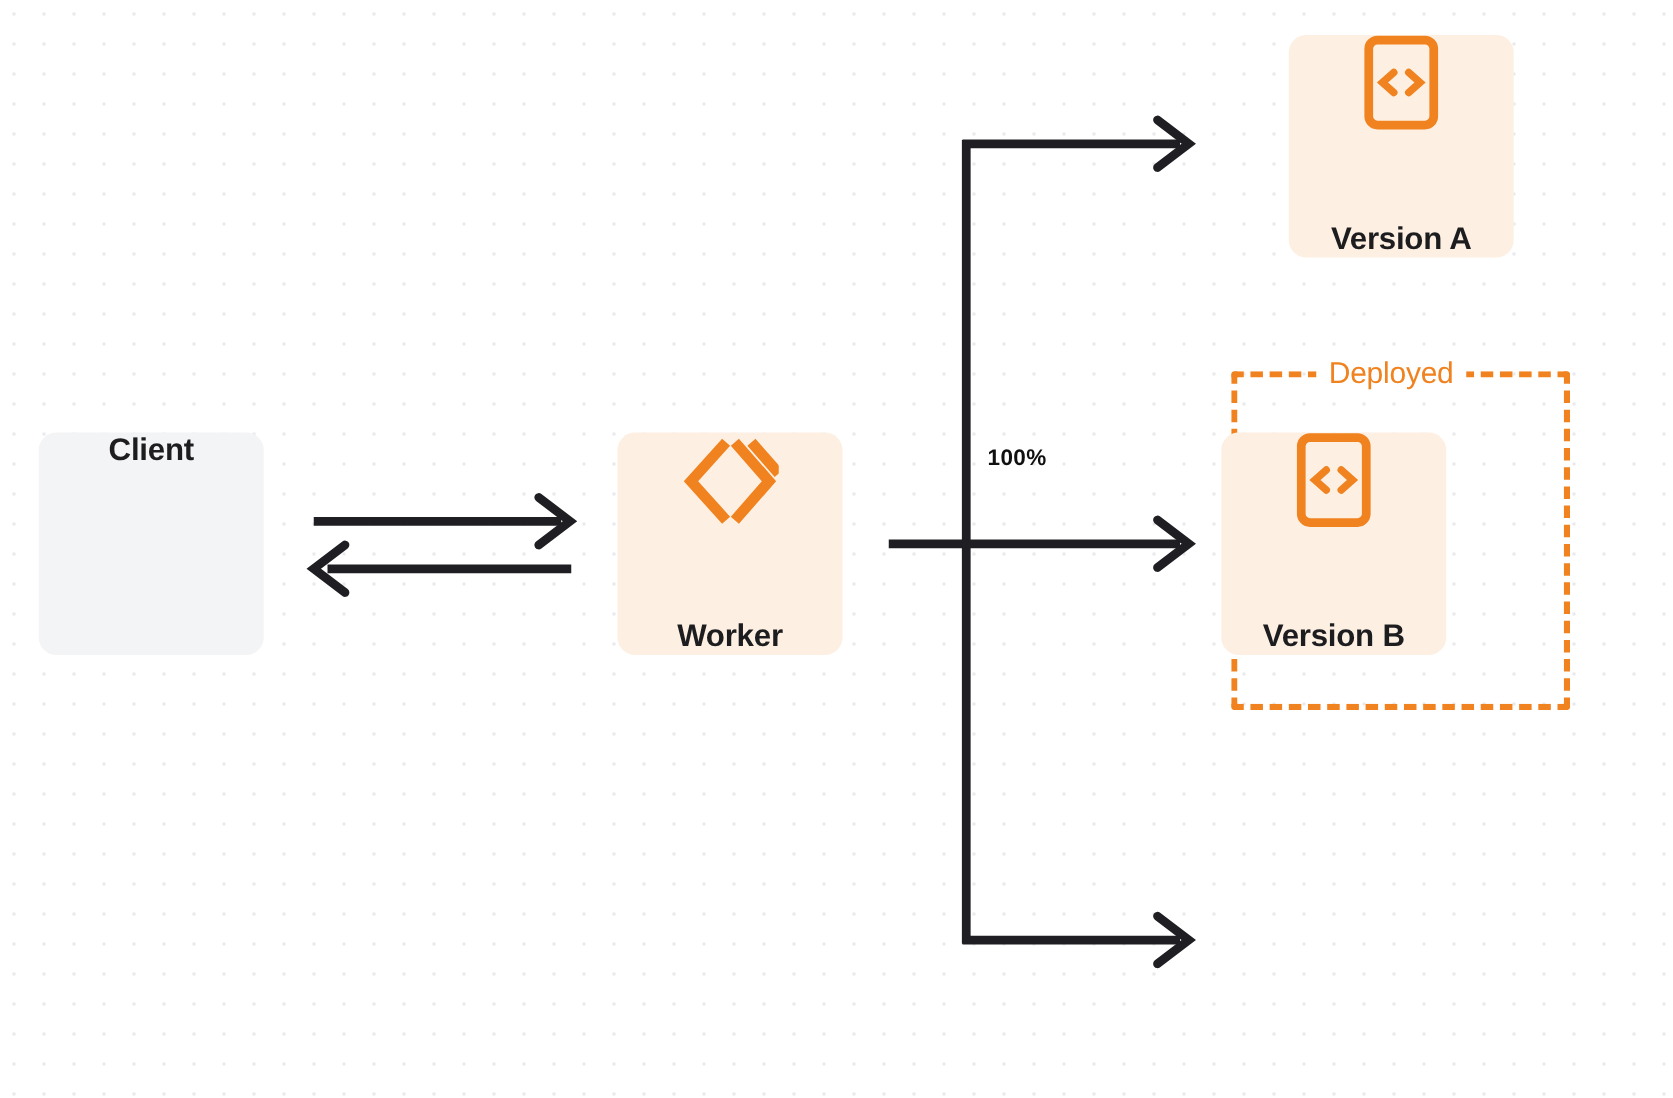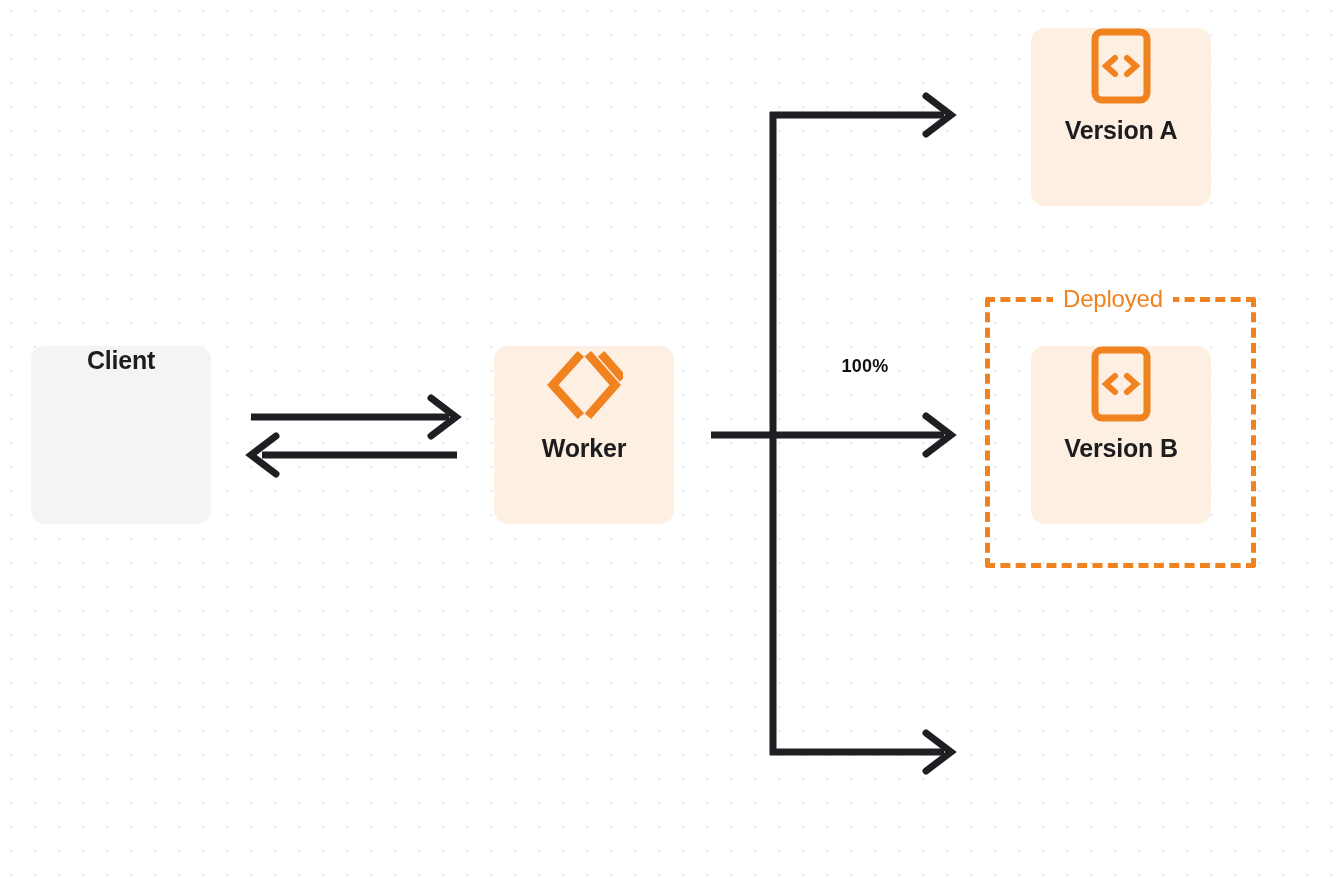--- a/index.html
+++ b/index.html
@@ -25,21 +25,21 @@
     background-position: 10px 10px;
   }
 
   
   .node {
     position: absolute;
     box-sizing: border-box;
     display: flex;
     flex-direction: column;
     align-items: center;
-    justify-content: flex-start;
+    justify-content: space-between;
     border-radius: 14px;
   }
 
   
   .client-node {
     left: 31px;
     top: 346px;
     width: 180px;
     height: 178px;
     background: #f3f4f6;
@@ -72,21 +72,21 @@
     letter-spacing: -0.2px;
   }
 
   
   .version-node {
     width: 180px;
     height: 178px;
     background: #fdf0e3;
   }
   .version-a { left: 1031px; top: 28px; }
-  .version-b { left: 1031px; top: 346px; }
+  .version-b { left: 977px; top: 346px; }
   .version-c { left: 1031px; top: 664px; }
 
   .code-icon {
     width: 60px;
     height: 76px;
     display: block;
     margin-bottom: 12px;
   }
   .version-label {
     font-size: 25px;
@@ -118,21 +118,20 @@
     letter-spacing: -0.2px;
     line-height: 26px;
   }
 
   
   .traffic-label {
     position: absolute;
     left: 790px;
     top: 350px;
     width: 150px;
-    text-align: center;
     color: #101010;
     font-size: 18px;
     font-weight: 700;
     letter-spacing: 0.3px;
     line-height: 33px;
   }
   .traffic-label .pct { display: block; }
   .traffic-label .txt { display: block; letter-spacing: 0.9px; }
 
   

